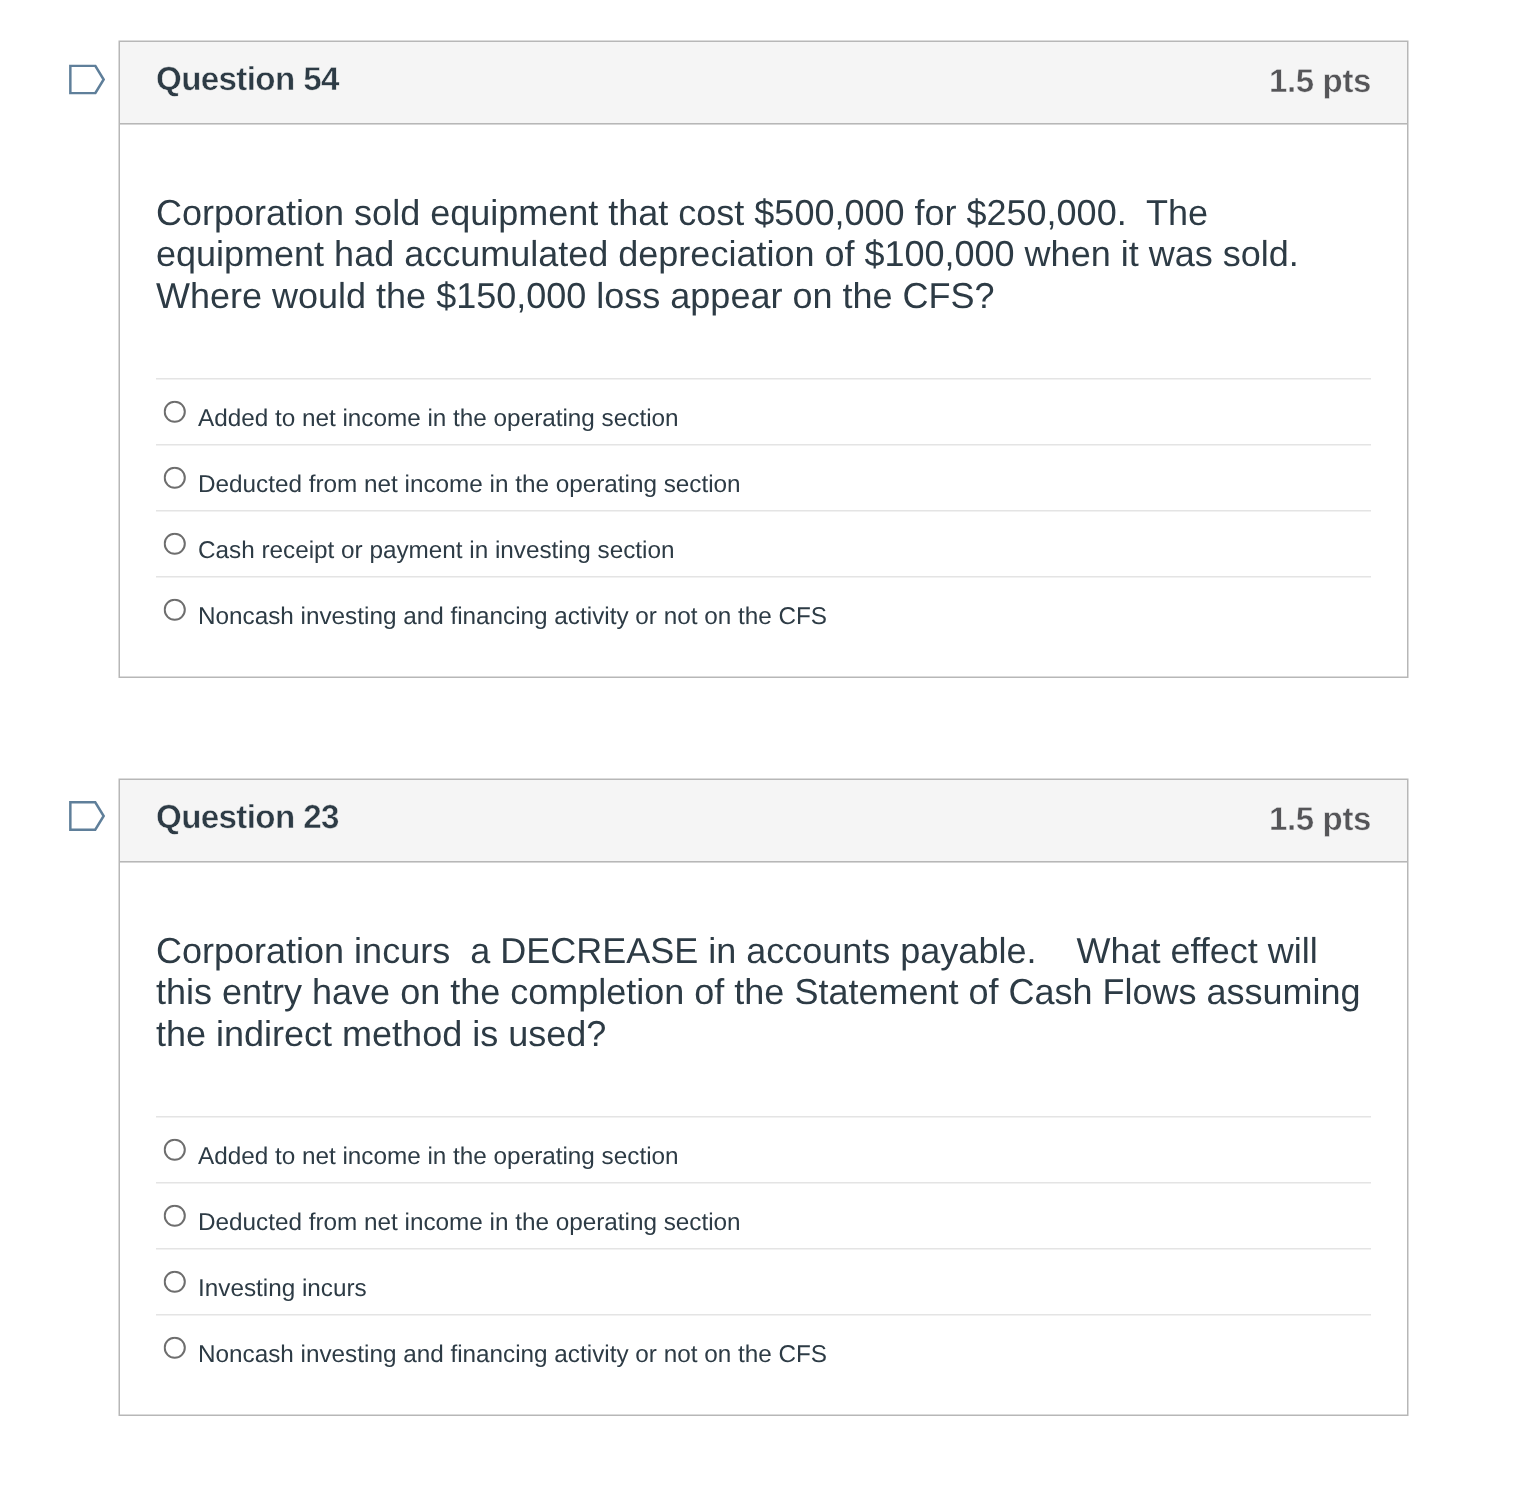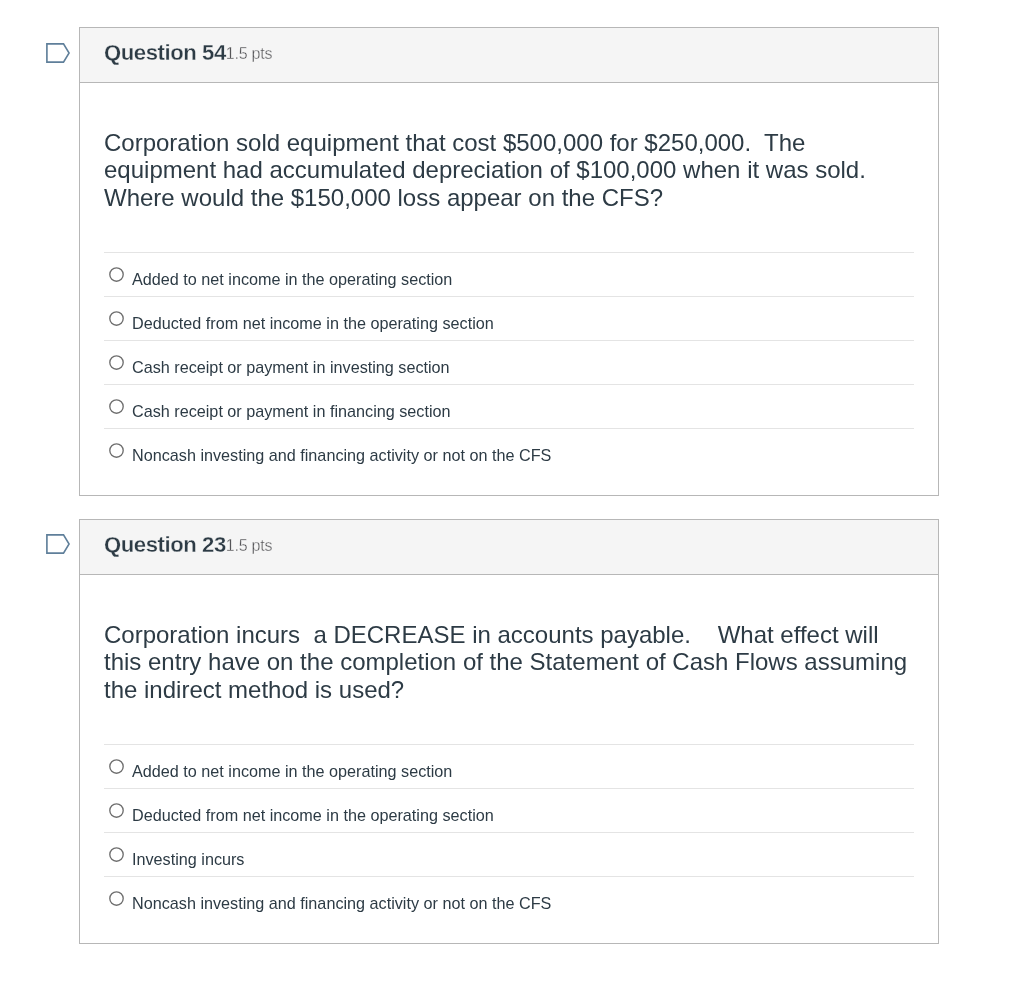--- a/index.html
+++ b/index.html
@@ -28,25 +28,25 @@
   .q-wrap.q1 { top:27px; }
   .q-wrap.q2 { top:519px; }
   .q-wrap.q2 .flag-icon { top:15px; }
 
   .flag-icon { position:absolute; left:46px; top:16px; width:24px; height:20px; }
 
   .question { position:absolute; left:79px; width:860px;
     border:1px solid var(--card-border); background:var(--card-bg); box-sizing:border-box; }
 
   .q-header { height:55px; background:var(--header-bg); border-bottom:1px solid var(--card-border);
-    display:flex; align-items:center; 
+    display:flex; align-items:center; justify-content:space-between;
     padding:0 24px 4px 24px; box-sizing:border-box; transform:translateZ(0); }
   .q-name { font-size:22.1px; font-weight:bold; color:var(--text); letter-spacing:-0.42px;
     -webkit-text-stroke:0.3px var(--header-bg); transform:translateZ(0); }
-  .q-points { font-size:16px; font-weight:normal; color:var(--points-text); letter-spacing:-0.25px;
+  .q-points { font-size:22px; font-weight:bold; color:var(--points-text); letter-spacing:-0.25px;
     -webkit-text-stroke:0.3px var(--header-bg); position:relative; top:1px; transform:translateZ(0); }
 
   .q-body { padding:0 24px 23px 24px; box-sizing:border-box; }
   .q-text { color:var(--text); white-space:pre-wrap; font-size:24px; line-height:27.3px; padding-top:46px; padding-bottom:41px; transform:translateZ(0); }
 
   .answers { }
   .answer { display:flex; align-items:center; border-top:1px solid var(--sep); height:44px; box-sizing:border-box; transform:translateZ(0); }
   .radio { width:15px; height:15px; flex:none; margin-left:5px; display:block; }
   .ans-text { font-size:16.2px; color:var(--text); margin-left:8px; line-height:1; position:relative; top:-1px; transform:translateZ(0);margin-top:12px; }
 </style>
@@ -77,26 +77,20 @@
             <svg class="radio" viewBox="0 0 15 15">
                 <circle cx="7.5" cy="7.5" r="6.7" fill="#ffffff" stroke="var(--radio)" stroke-width="1.35"></circle>
               </svg>
             <span class="ans-text">Deducted from net income in the operating section</span>
           </div>
           <div class="answer">
             <svg class="radio" viewBox="0 0 15 15">
                 <circle cx="7.5" cy="7.5" r="6.7" fill="#ffffff" stroke="var(--radio)" stroke-width="1.35"></circle>
               </svg>
             <span class="ans-text">Cash receipt or payment in investing section</span>
-          </div>
-          <div class="answer">
-            <svg class="radio" viewBox="0 0 15 15">
-                <circle cx="7.5" cy="7.5" r="6.7" fill="#ffffff" stroke="var(--radio)" stroke-width="1.35"></circle>
-              </svg>
-            <span class="ans-text">Cash receipt or payment in financing section</span>
           </div>
           <div class="answer">
             <svg class="radio" viewBox="0 0 15 15">
                 <circle cx="7.5" cy="7.5" r="6.7" fill="#ffffff" stroke="var(--radio)" stroke-width="1.35"></circle>
               </svg>
             <span class="ans-text">Noncash investing and financing activity or not on the CFS</span>
           </div>
         </div>
       </div>
     </div>

